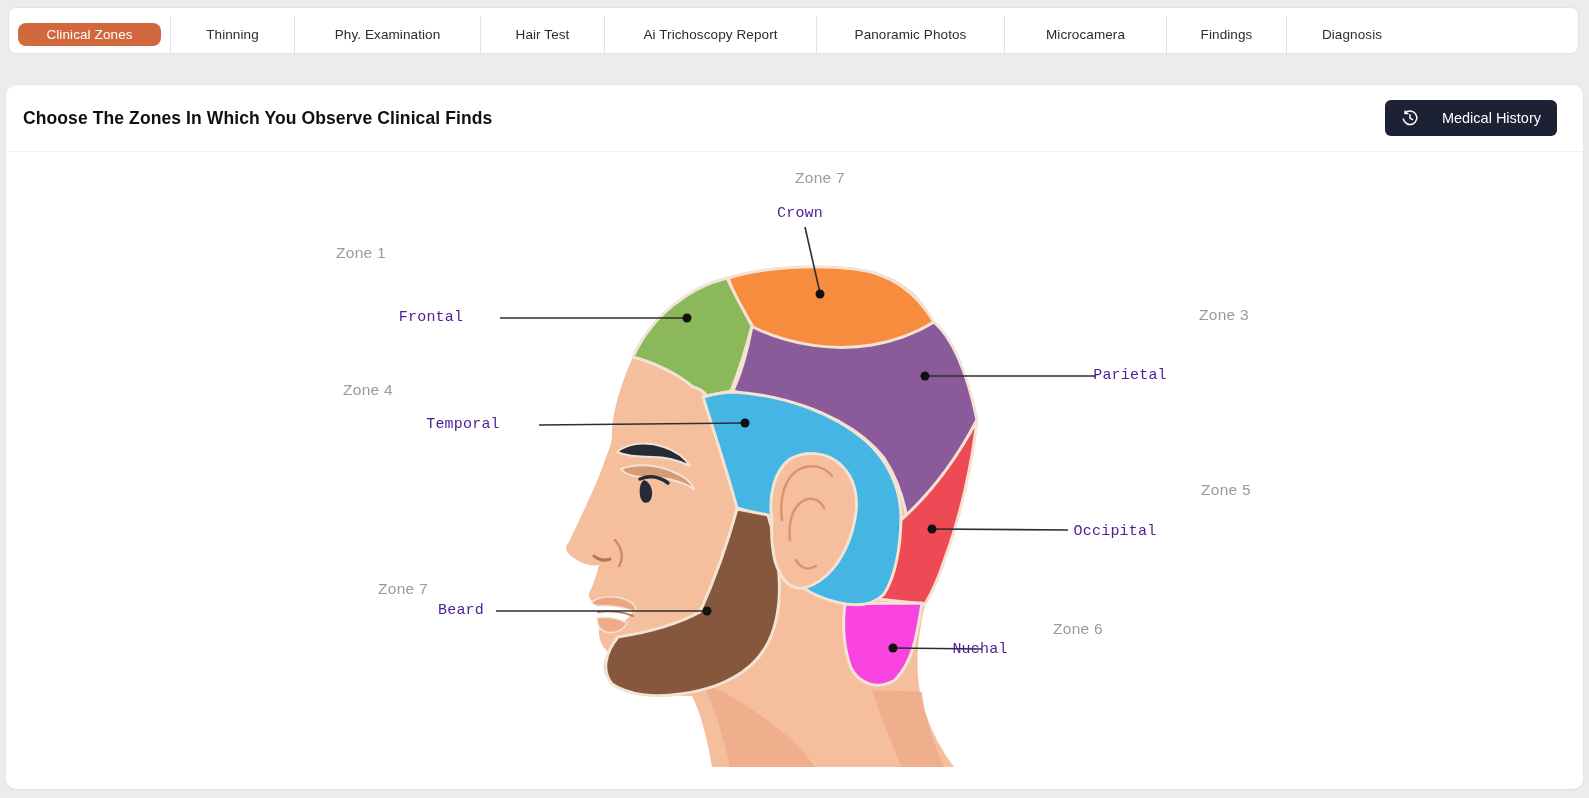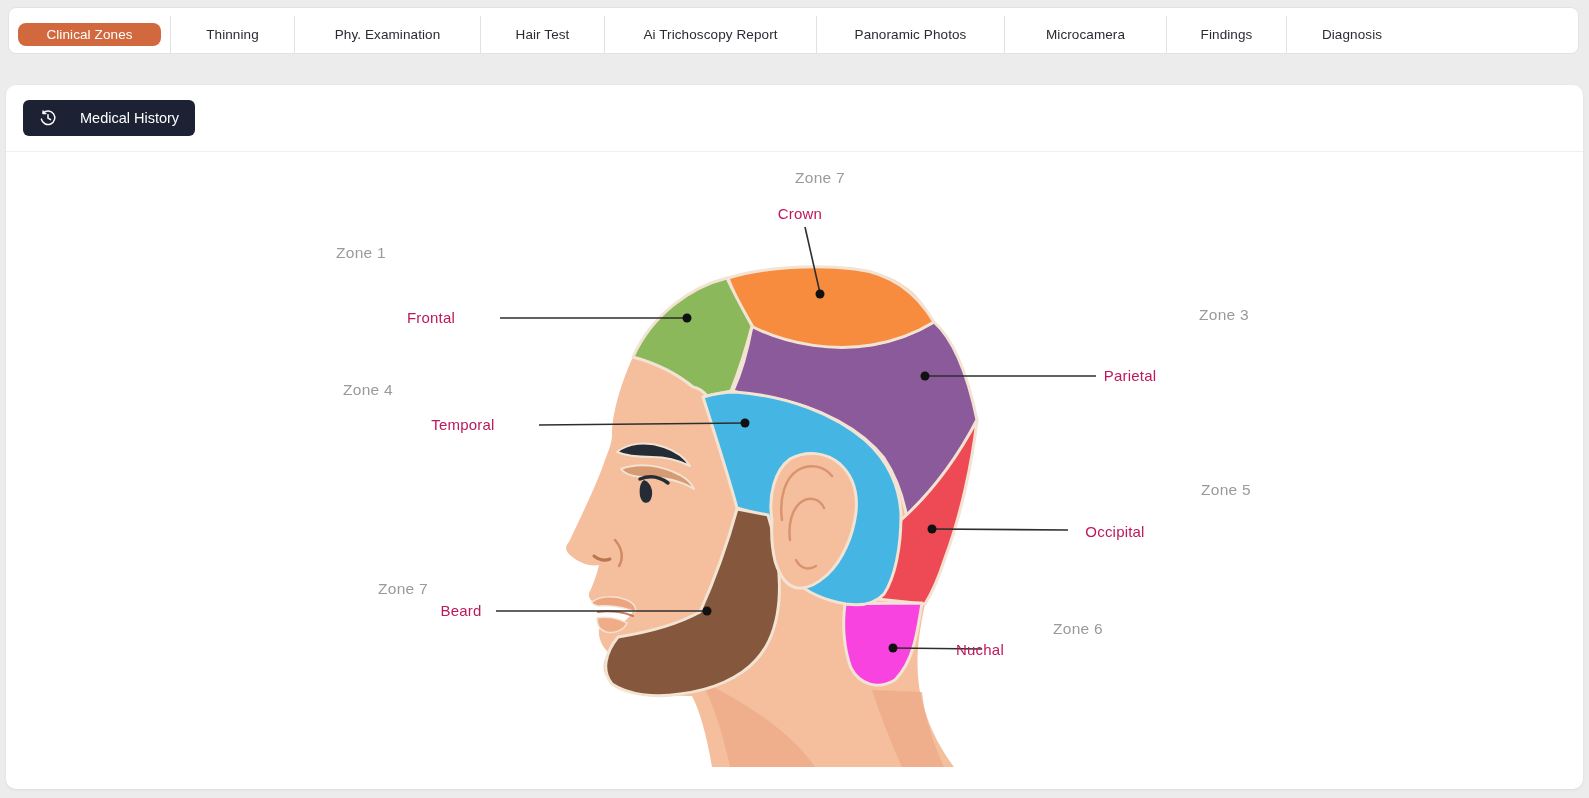--- a/index.html
+++ b/index.html
@@ -50,21 +50,21 @@
     color:#FFFFFF;font-size:14.5px;font-family:inherit;cursor:pointer;
   }
   .history-btn svg{display:block;}
 
   
   .lbl{
     position:absolute;transform:translate(-50%,-50%);
     white-space:nowrap;z-index:3;font-size:15px;
   }
   .lbl.zone{color:#9A9A9A;font-size:15.5px;letter-spacing:.3px;}
-  .lbl.name{color:#be185d;letter-spacing:.2px;}
+  .lbl.name{color:#4c1d95;letter-spacing:.2px;font-family:Liberation Mono, monospace;}
 
   .pos-z1{left:361px;top:253px}   .pos-z2{left:820px;top:178px}
   .pos-z3{left:1224px;top:315px}  .pos-z4{left:368px;top:390px}
   .pos-z5{left:1226px;top:490px}  .pos-z6{left:1078px;top:629px}
   .pos-z7{left:403px;top:589px}
   .pos-frontal{left:431px;top:317px}   .pos-crown{left:800px;top:213px}
   .pos-parietal{left:1130px;top:375px} .pos-temporal{left:463px;top:424px}
   .pos-occipital{left:1115px;top:531px}.pos-nuchal{left:980px;top:649px}
   .pos-beard{left:461px;top:610px}
 
@@ -84,20 +84,21 @@
     <div class="tab" style="flex-basis:124px">Hair Test</div>
     <div class="tab" style="flex-basis:212px">Ai Trichoscopy Report</div>
     <div class="tab" style="flex-basis:188px">Panoramic Photos</div>
     <div class="tab" style="flex-basis:162px">Microcamera</div>
     <div class="tab" style="flex-basis:120px">Findings</div>
     <div class="tab" style="flex-basis:130px">Diagnosis</div>
   </nav>
 
   <section class="card">
     <div class="card-header">
+      <h1 class="card-title">Choose The Zones In Which You Observe Clinical Finds</h1>
       <button class="history-btn" style="background:#1C2133">
         <svg width="18" height="18" viewBox="0 0 24 24" fill="none" stroke="#FFFFFF" stroke-width="2" stroke-linecap="round" stroke-linejoin="round">
           <path d="M5.5 5.5 A 9 9 0 1 1 3.2 13.5"></path>
           <path d="M5.5 2.5 v3.6 h3.6"></path>
           <path d="M12 7.5 v4.8 l3.4 2"></path>
         </svg>
         <span>Medical History</span>
       </button>
     </div>
   </section>

